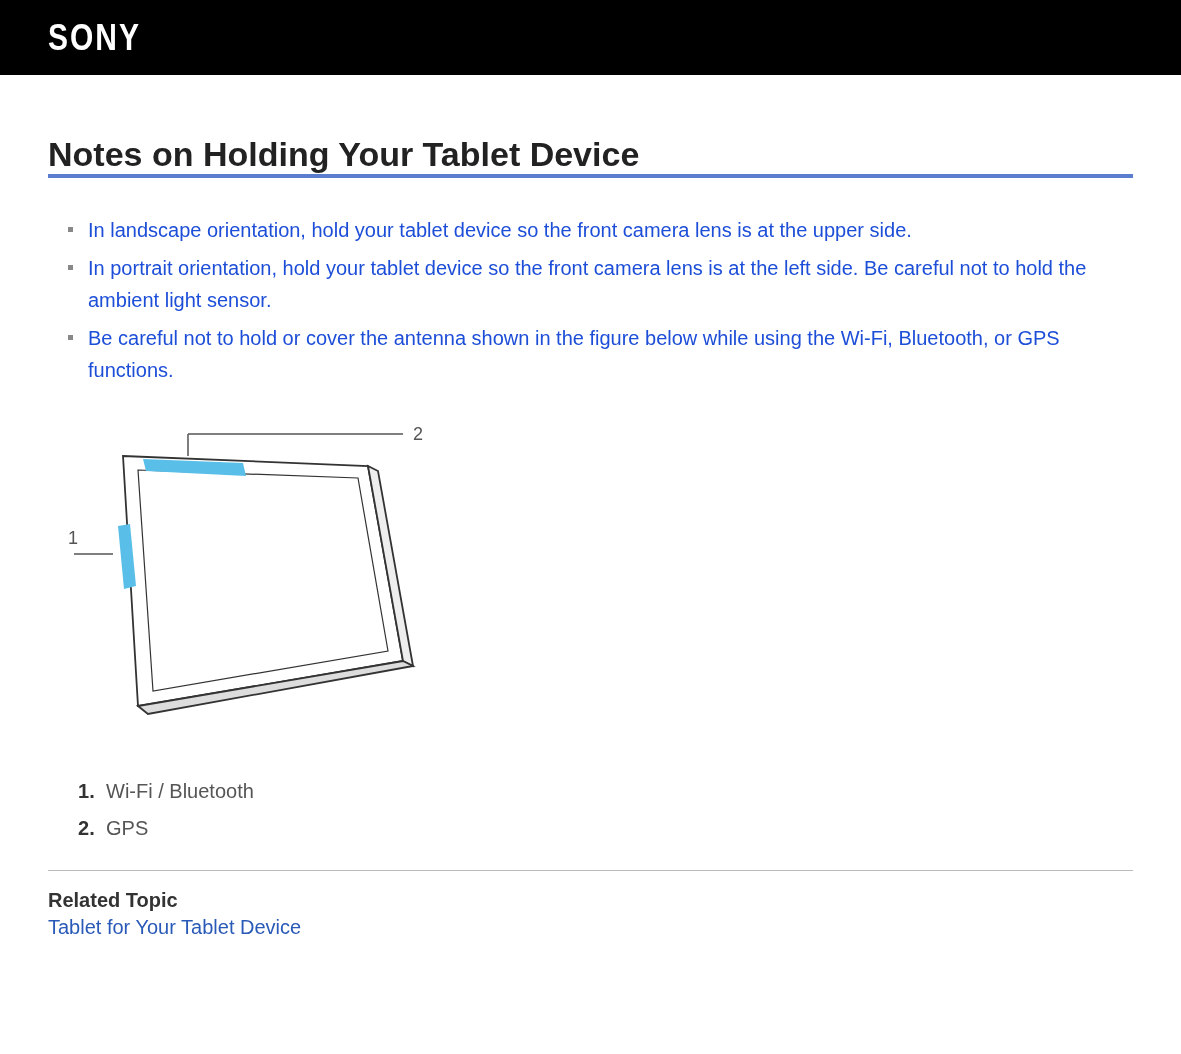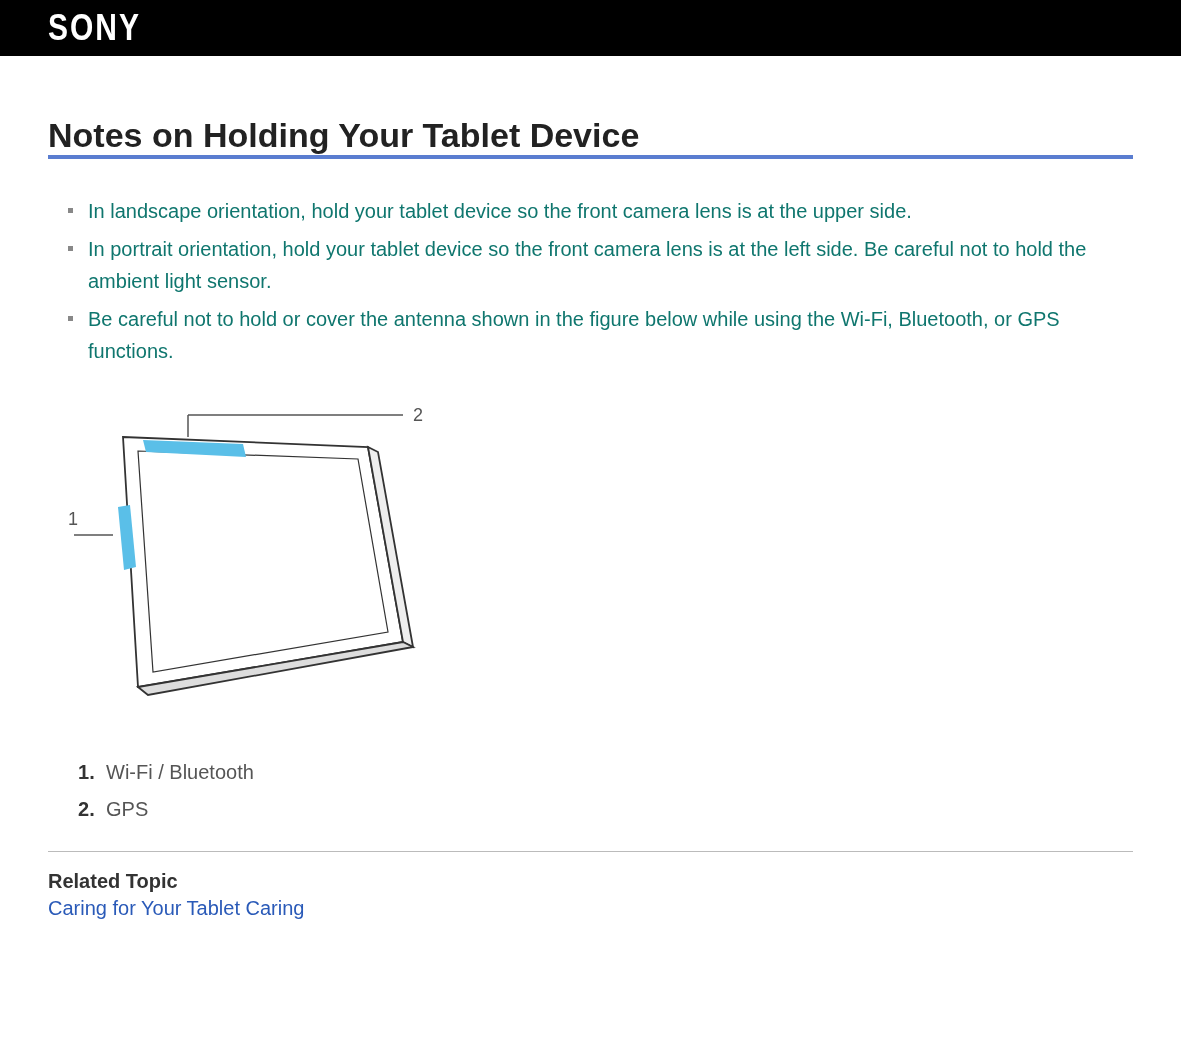--- a/index.html
+++ b/index.html
@@ -4,21 +4,21 @@
   <style>
     * { box-sizing: border-box; margin: 0; padding: 0; }
     body {
       font-family: Arial, Helvetica, sans-serif;
       color: #333;
       background: #fff;
       width: 1181px;
     }
     .header {
       background: #000;
-      height: 56px;
+      height: 75px;
       display: flex;
       align-items: center;
       padding-left: 48px;
     }
     .sony-logo {
       color: #fff;
       font-family: Arial, sans-serif;
       font-weight: bold;
       font-size: 30px;
       letter-spacing: 2px;
@@ -40,21 +40,21 @@
     .notes-list {
       list-style: none;
       padding-left: 20px;
     }
     .notes-list li {
       position: relative;
       padding-left: 20px;
       margin-bottom: 6px;
       font-size: 20px;
       line-height: 1.6;
-      color: #0f766e;
+      color: #1d4ed8;
     }
     .notes-list li::before {
       content: "";
       position: absolute;
       left: 0;
       top: 13px;
       width: 5px;
       height: 5px;
       background: #888;
     }
@@ -150,15 +150,15 @@
 
   <ol class="legend-list">
     <li>Wi-Fi / Bluetooth</li>
     <li>GPS</li>
   </ol>
 
   <hr class="section-divider">
 
   <div class="related-heading">Related Topic</div>
 
-  <a href="#" class="related-link">Caring for Your Tablet Caring</a>
+  <a href="#" class="related-link">Tablet for Your Tablet Device</a>
 
 </div>
 
 </body></html>

